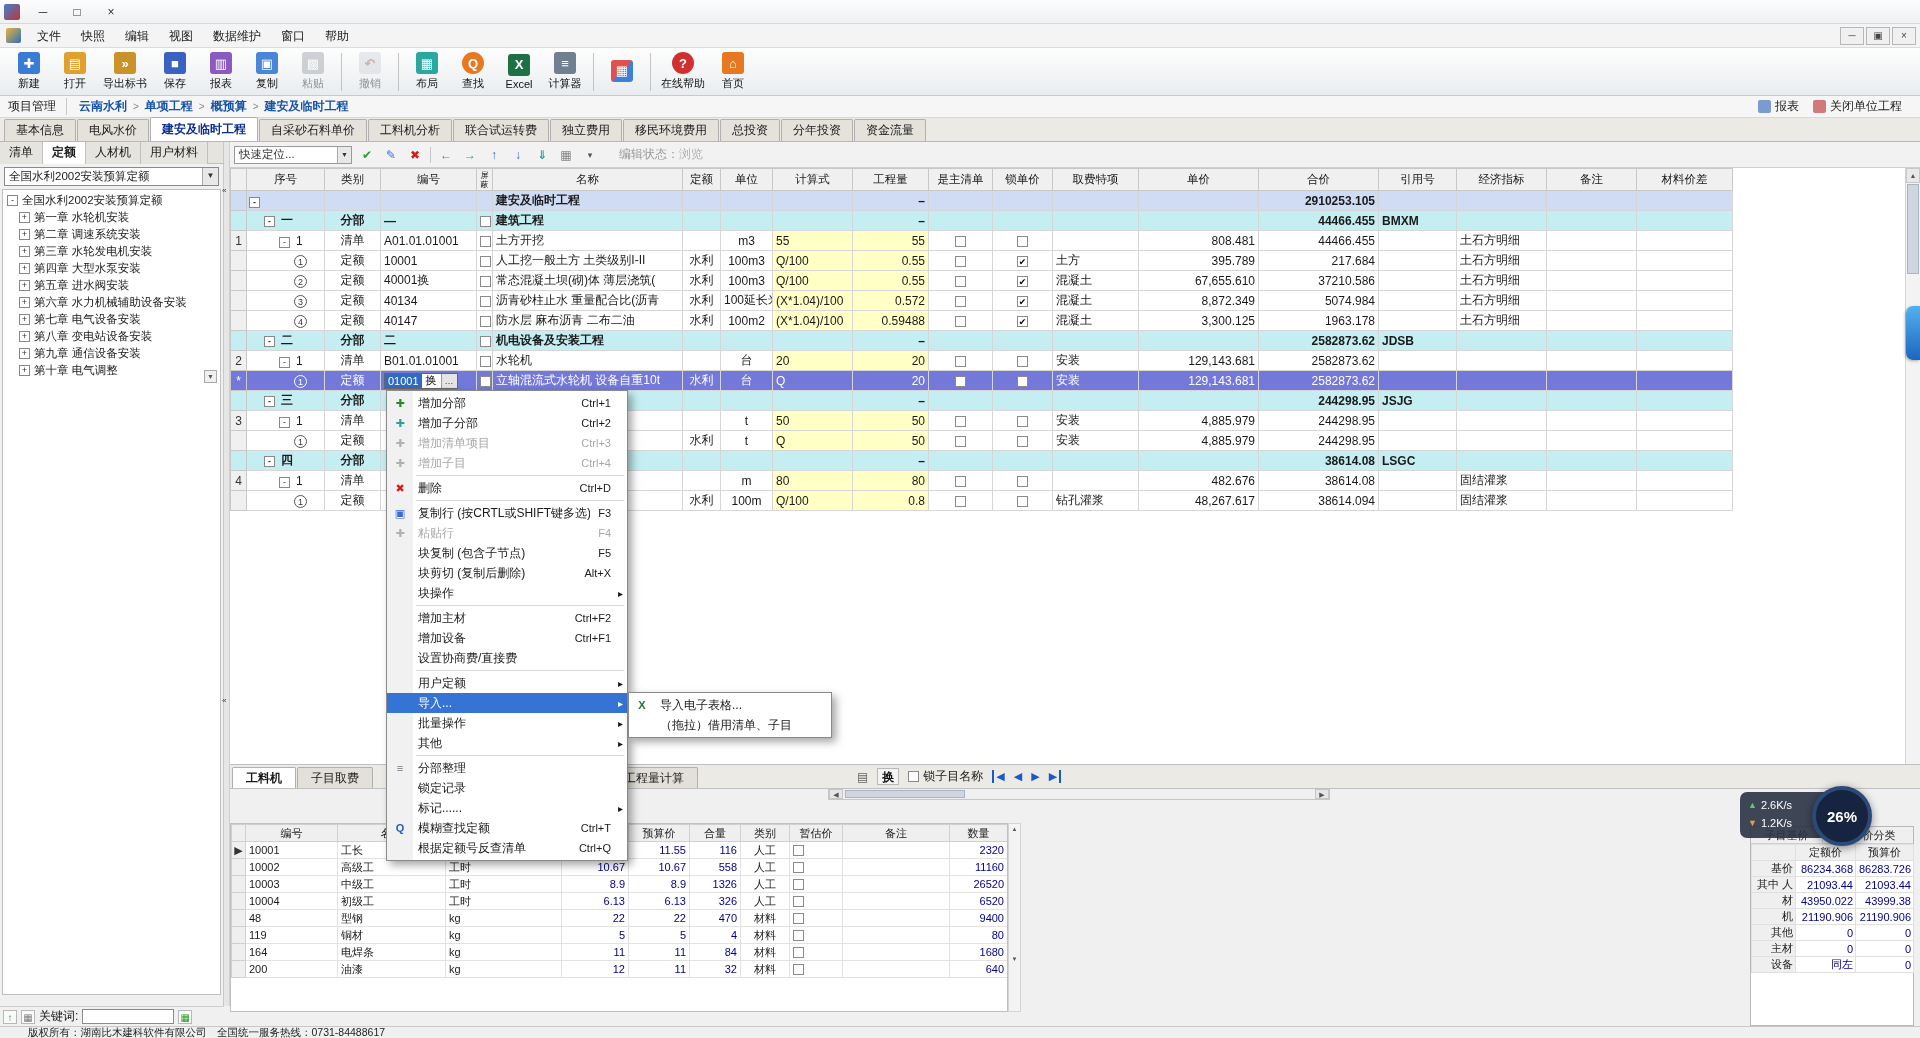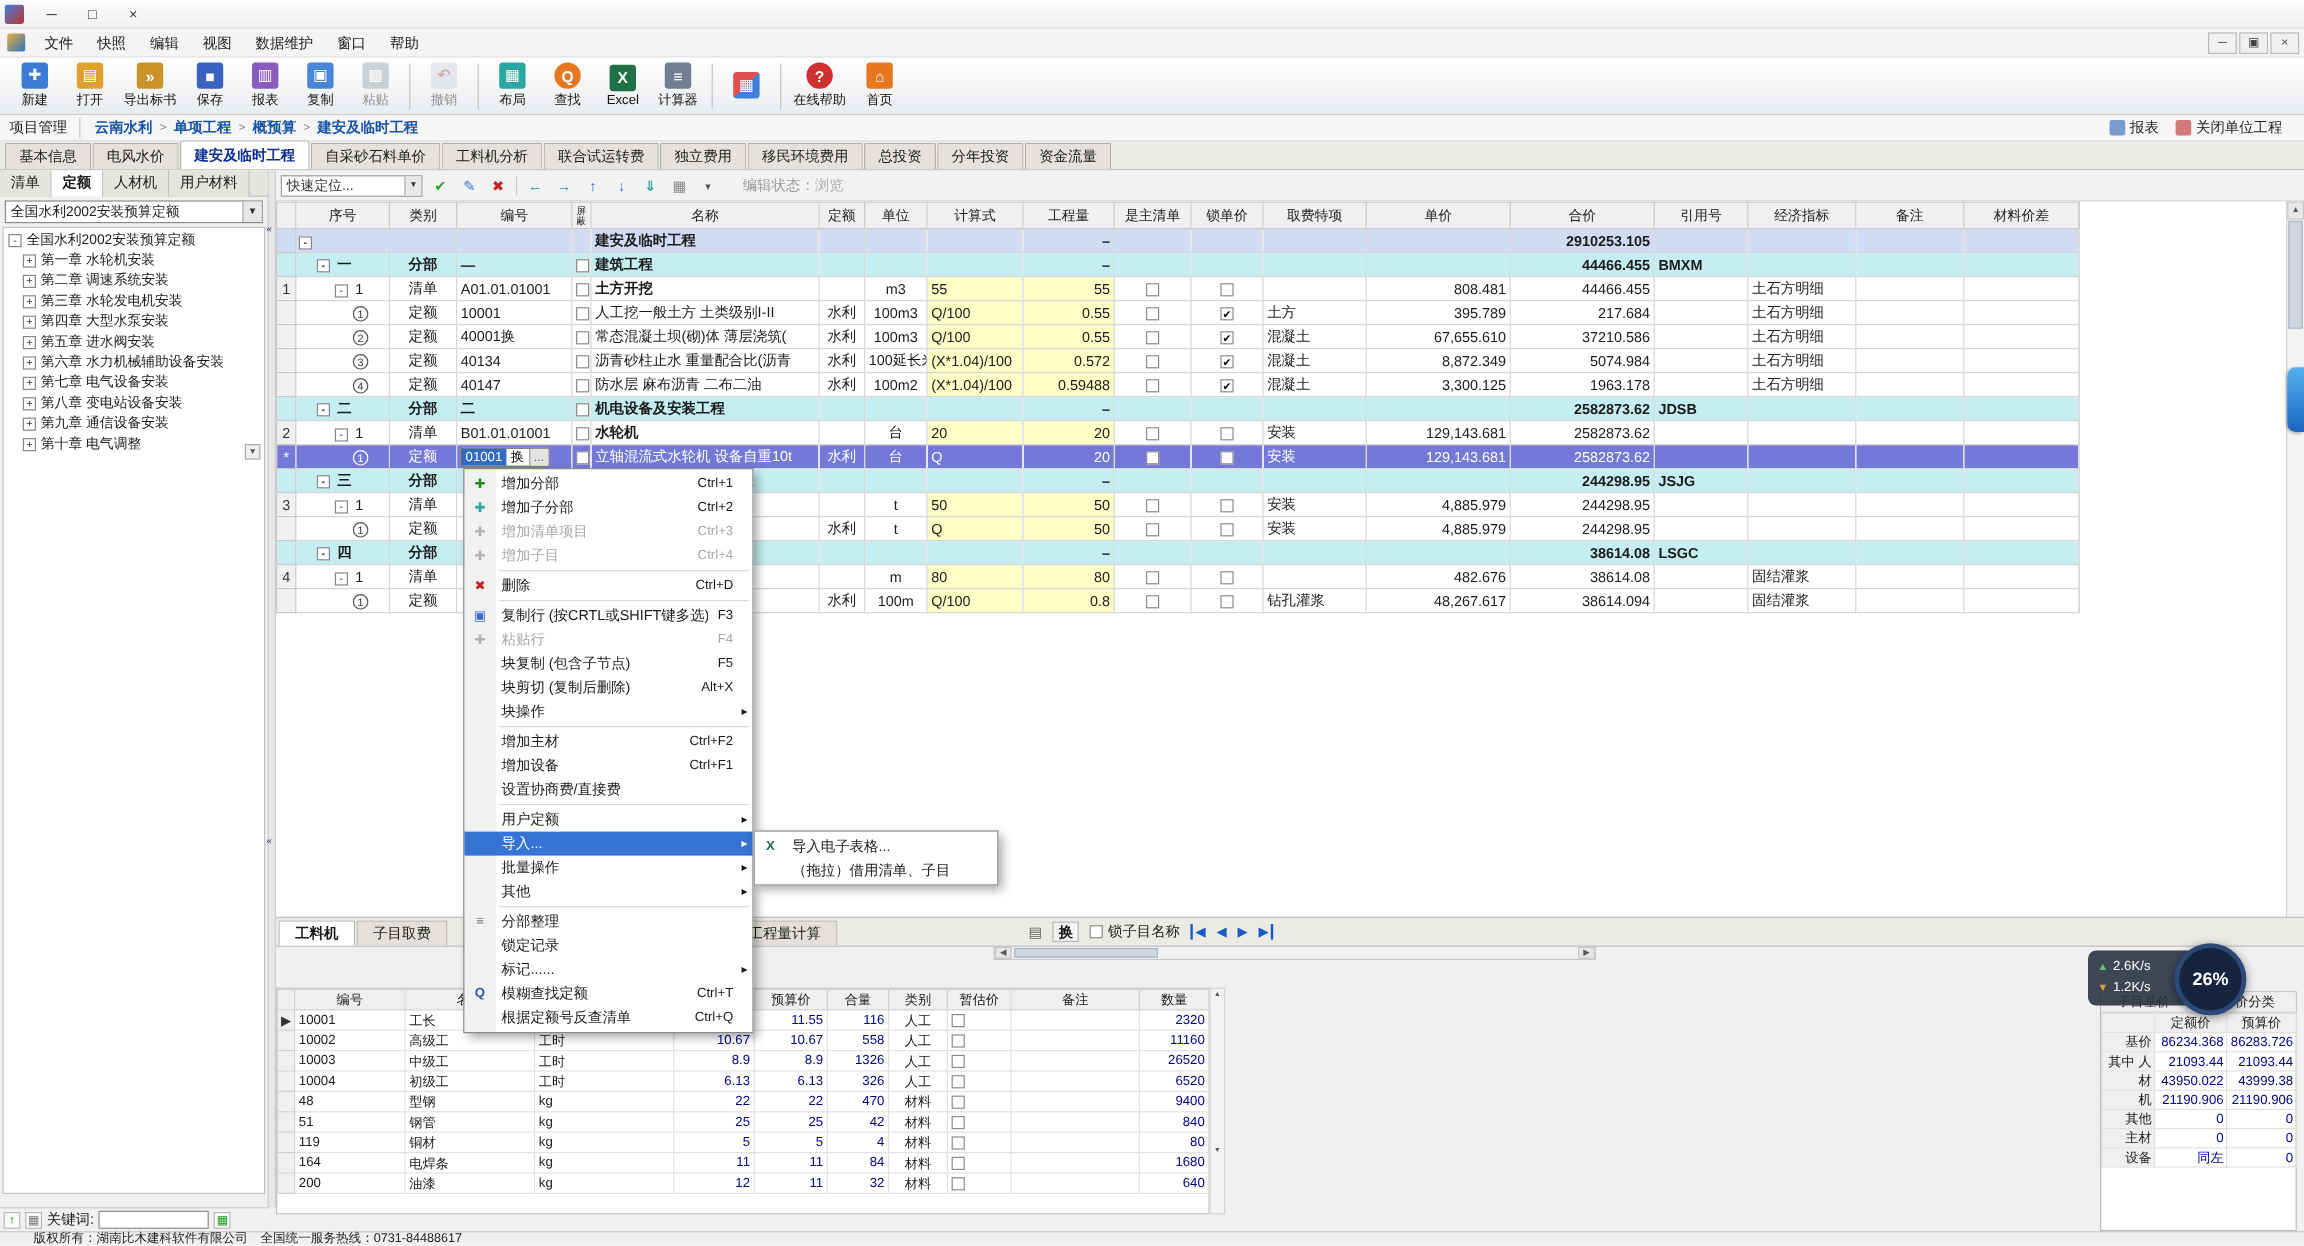--- a/index.html
+++ b/index.html
@@ -71,21 +71,21 @@
 #grid td{height:20px;border:1px solid #d6d6d6;font-size:12px;overflow:hidden;white-space:nowrap;padding:0 3px;}
 #grid .v-head{font-size:8px;line-height:9px;white-space:normal;padding:0;}
 .c-mk{background:#f0f0f0;border-color:#c8c8c8 !important;text-align:center;font-size:10px;color:#333;padding:0 !important;}
 .c-ct,.c-sh,.c-lb,.c-un,.c-cb{text-align:center;}
 .c-qt,.c-pr,.c-tt{text-align:right;}
 .yc{background:#ffffc6;}
 .g-sum td{background:#cfdcf3;font-weight:bold;}
 .g-sum td.yc{background:#cfdcf3;}
 .g-part td{background:#c5eef2;font-weight:bold;}
 .g-part td.yc{background:#c5eef2;}
-.g-list .c-nm{font-weight:bold;}
+.g-list .c-nm{font-weight:normal;}
 .c-rf{font-weight:bold;}
 .g-sel td{background:#7478d8 !important;color:#fff;}
 .g-sel td.yc{background:#7478d8 !important;}
 .seqt{margin-left:2px;}
 .circ{display:inline-block;width:13px;height:13px;border:1px solid #555;border-radius:50%;font-size:9px;line-height:12px;text-align:center;margin-right:2px;color:#222;background:#fff;color:#333;}
 .g-sel .circ{background:transparent;border-color:#fff;color:#fff;}
 .cbx{display:inline-block;width:11px;height:11px;border:1px solid #8a8a8a;background:#fff;font-size:9px;line-height:10px;text-align:center;color:#000;vertical-align:middle;}
 .code-edit{display:inline-flex;align-items:center;background:#fff;border:1px solid #666;height:16px;color:#000;}
 .cval{background:#316ac5;color:#fff;padding:0 3px;font-size:11px;line-height:14px;}
 .cswap{padding:0 4px;font-size:11px;color:#000;}
@@ -905,33 +905,20 @@
           <td class="w-num">22</td>
           <td class="w-num">22</td>
           <td class="w-num">470</td>
           <td class="w-ctr">材料</td>
           <td><span class="cbx"></span></td>
           <td></td>
           <td class="w-num">9400</td>
         </tr>
         <tr>
           <td class="w-mk"></td>
-          <td>51</td>
-          <td>钢管</td>
-          <td class="w-unit">kg</td>
-          <td class="w-num">25</td>
-          <td class="w-num">25</td>
-          <td class="w-num">42</td>
-          <td class="w-ctr">材料</td>
-          <td><span class="cbx"></span></td>
-          <td></td>
-          <td class="w-num">840</td>
-        </tr>
-        <tr>
-          <td class="w-mk"></td>
           <td>119</td>
           <td>铜材</td>
           <td class="w-unit">kg</td>
           <td class="w-num">5</td>
           <td class="w-num">5</td>
           <td class="w-num">4</td>
           <td class="w-ctr">材料</td>
           <td><span class="cbx"></span></td>
           <td></td>
           <td class="w-num">80</td>

